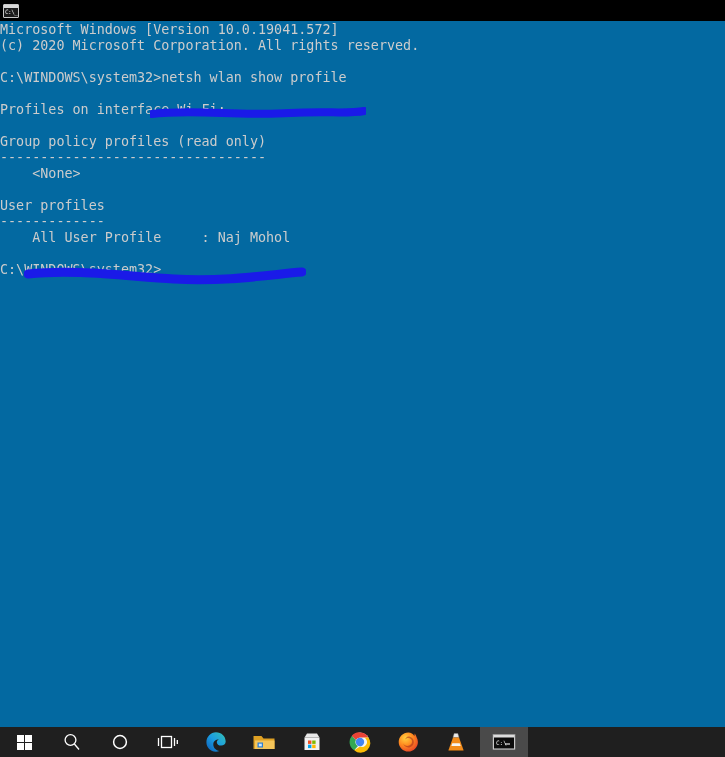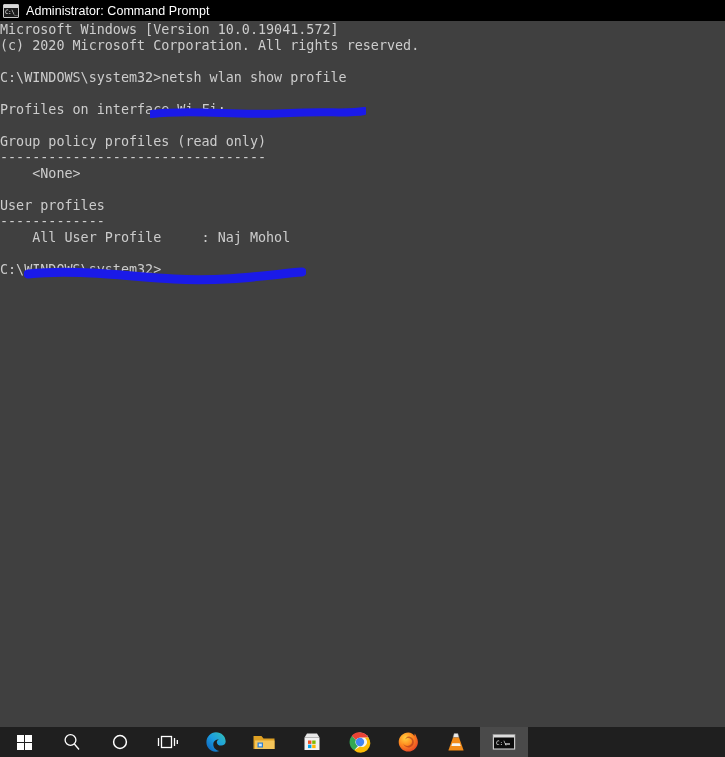--- a/index.html
+++ b/index.html
@@ -122,24 +122,23 @@
   .winlogo i { background: #ffffff; display: block; }
 </style>
 </head>
 <body>
 
 <div id="titlebar">
   <div id="console-icon">
     <span class="bar"></span>
     <span class="glyph">C:\_</span>
   </div>
-  <span id="titlebar-text">Administrator: Command Prompt</span>
 </div>
 
-<div id="console" style="background: #404040;">
+<div id="console" style="background: #0369a1;">
   <div id="console-text" style="color: rgb(204, 204, 204);"><span class="cline">Microsoft Windows [Version 10.0.19041.572]</span><span class="cline">(c) 2020 Microsoft Corporation. All rights reserved.</span><span class="cline"></span><span class="cline">C:\WINDOWS\system32&gt;netsh wlan show profile</span><span class="cline"></span><span class="cline">Profiles on interface Wi-Fi:</span><span class="cline"></span><span class="cline">Group policy profiles (read only)</span><span class="cline">---------------------------------</span><span class="cline">    &lt;None&gt;</span><span class="cline"></span><span class="cline">User profiles</span><span class="cline">-------------</span><span class="cline">    All User Profile     : Naj Mohol</span><span class="cline"></span><span class="cline">C:\WINDOWS\system32&gt;</span></div>
 
   <svg class="marker" id="marker-command" viewBox="0 0 216 16" preserveAspectRatio="none">
     <path d="M2,9 C40,4 90,11 140,8 C175,6 200,9 214,6" stroke="#1a1ae8" stroke-width="8" fill="none" stroke-linecap="round"></path>
   </svg>
 
   <svg class="marker" id="marker-profile" viewBox="0 0 282 18" preserveAspectRatio="none">
     <path d="M4,7 C50,2 100,9 150,12 C205,15 250,7 278,5" stroke="#1a1ae8" stroke-width="9" fill="none" stroke-linecap="round"></path>
   </svg>
 </div>

